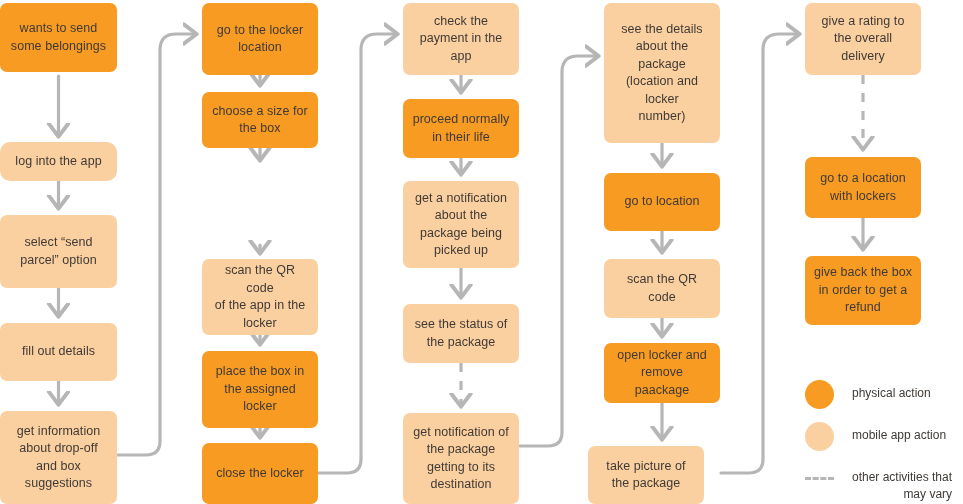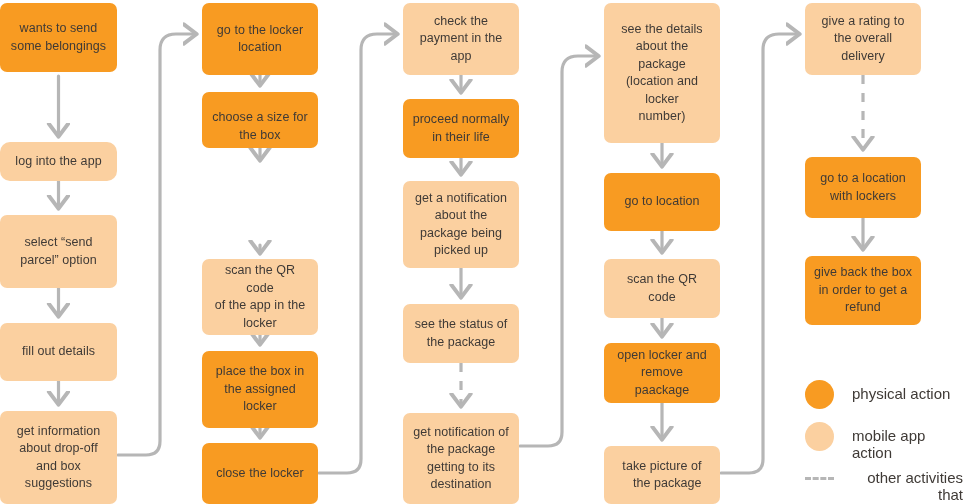--- a/index.html
+++ b/index.html
@@ -56,21 +56,21 @@
     position: relative;
   }
   .legend-dash::before {
     content: "";
     position: absolute;
     left: 0; right: 0; top: 13px;
     border-top: 3.5px dashed #b6b6b6;
   }
   .legend-label {
     margin-left: 18px;
-    font-size: 15px;
+    font-size: 12px;
     line-height: 17px;
     color: #3f3a36;
     white-space: pre-line;
     padding-top: 5px;
   }
 </style>
 </head>
 <body>
 
 <div id="canvas">
@@ -139,21 +139,21 @@
     <span style="white-space:pre-line">get information
 about drop-off
 and box
 suggestions</span>
   </div>
 
   <div class="node physical" style="left:202px;top:3px;width:116px;height:72px;">
     <span style="white-space:pre-line">go to the locker
 location</span>
   </div>
-  <div class="node physical" style="left:202px;top:92px;width:116px;height:56px;align-items:flex-end;">
+  <div class="node physical" style="left:202px;top:92px;width:116px;height:56px;">
     <span style="white-space:pre-line">choose a size for
 the box</span>
   </div>
   <div class="node mobile" style="left:202px;top:259px;width:116px;height:76px;">
     <span style="white-space:pre-line">scan the QR code
 of the app in the
 locker</span>
   </div>
   <div class="node physical" style="left:202px;top:351px;width:116px;height:77px;">
     <span style="white-space:pre-line">place the box in
@@ -201,21 +201,21 @@
   <div class="node physical" style="left:604px;top:173px;width:116px;height:58px;">
     <span style="white-space:pre-line">go to location</span>
   </div>
   <div class="node mobile" style="left:604px;top:259px;width:116px;height:59px;">
     <span style="white-space:pre-line">scan the QR code</span>
   </div>
   <div class="node physical" style="left:604px;top:343px;width:116px;height:60px;">
     <span style="white-space:pre-line">open locker and
 remove paackage</span>
   </div>
-  <div class="node mobile" style="left:604px;top:446px;width:116px;height:58px;text-align:right;">
+  <div class="node mobile" style="left:588px;top:446px;width:116px;height:58px;">
     <span style="white-space:pre-line">take picture of
 the package</span>
   </div>
 
   <div class="node mobile" style="left:805px;top:3px;width:116px;height:72px;">
     <span style="white-space:pre-line">give a rating to
 the overall
 delivery</span>
   </div>
   <div class="node physical" style="left:805px;top:157px;width:116px;height:61px;">

